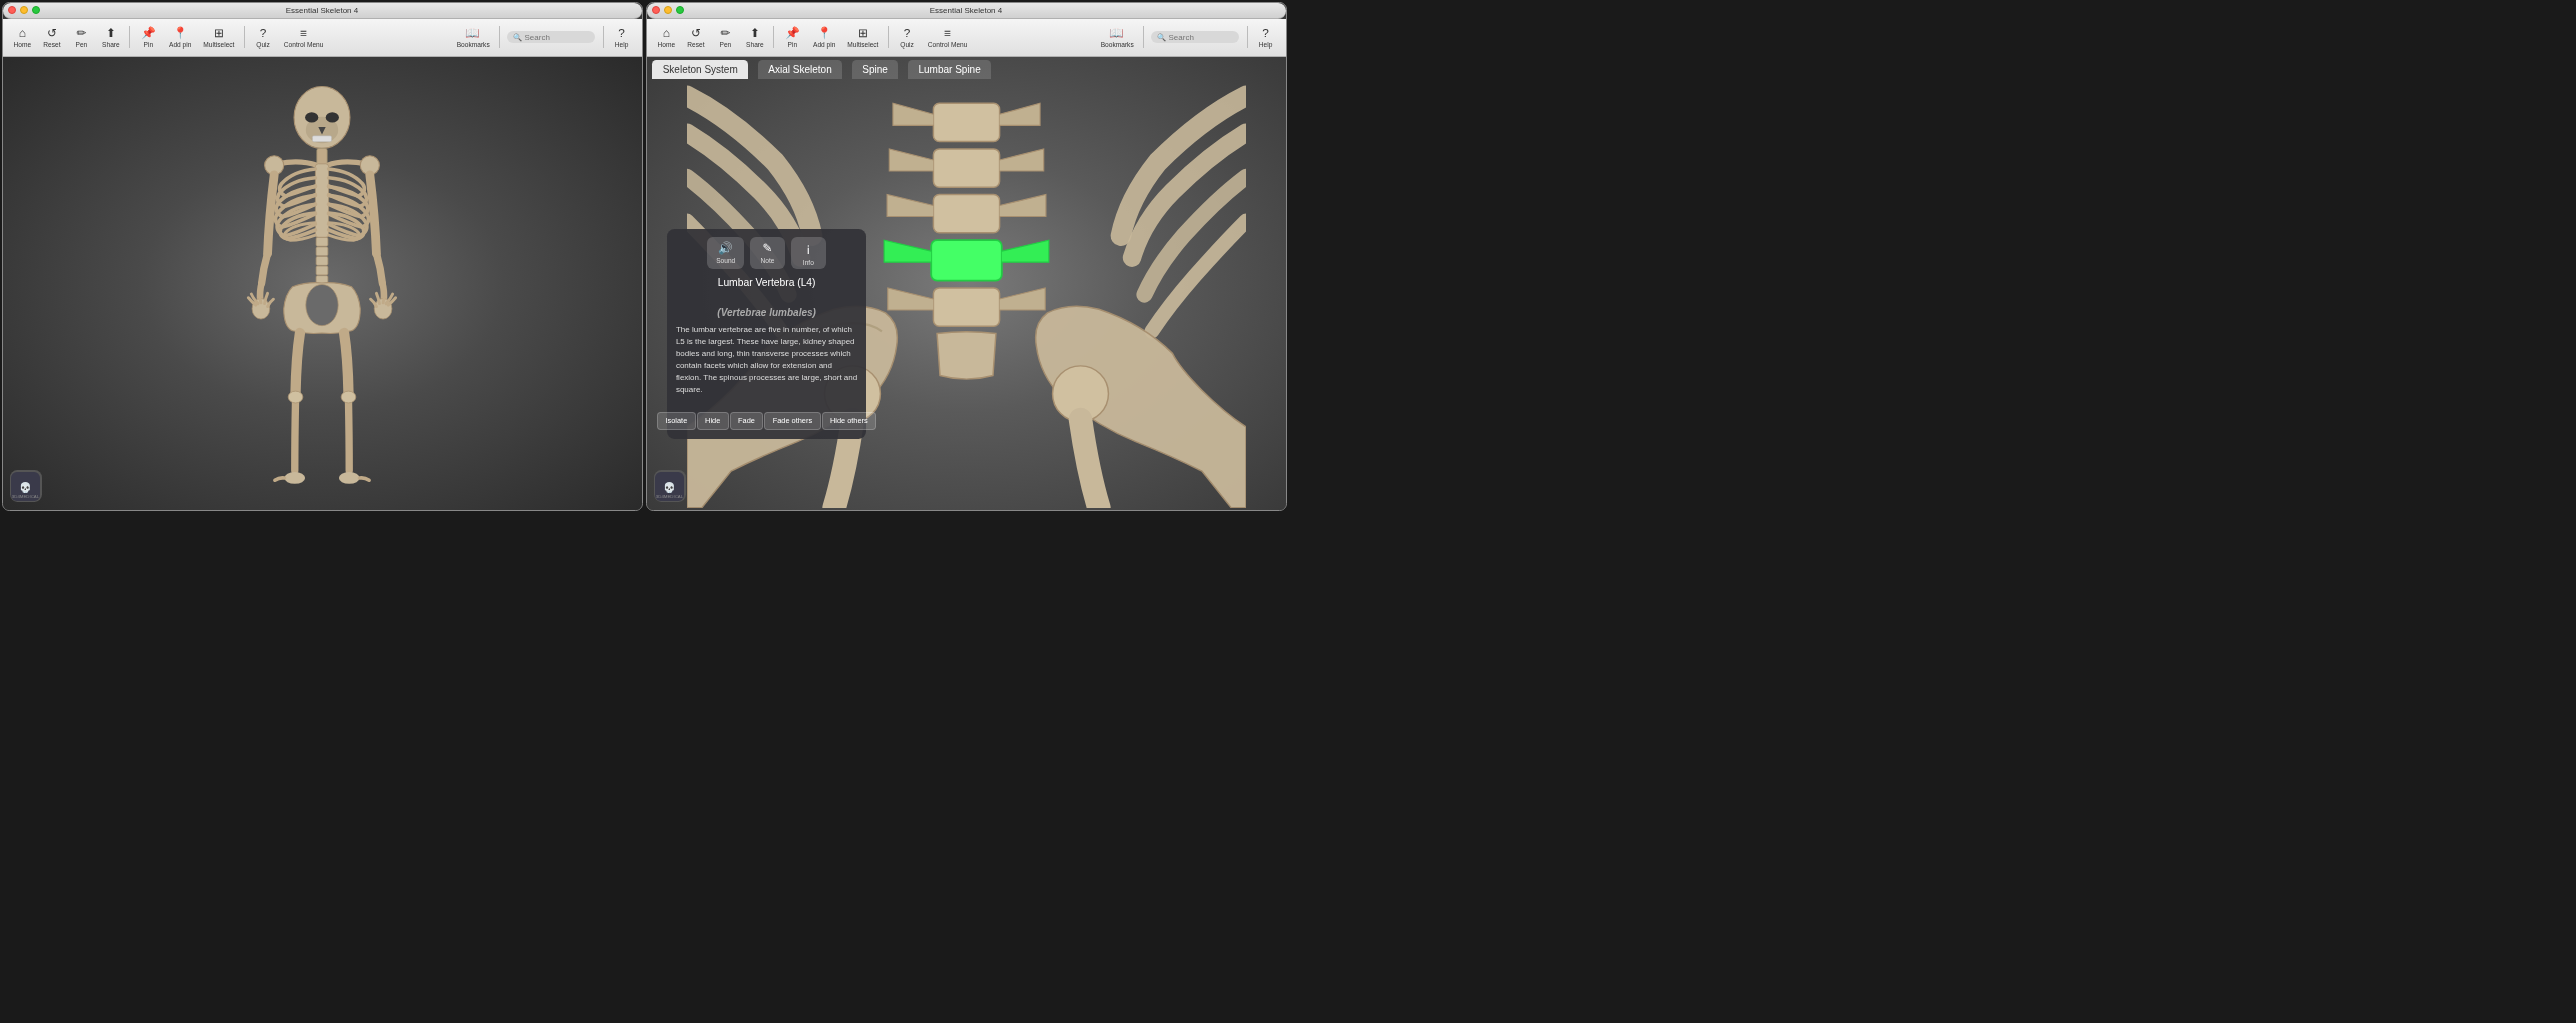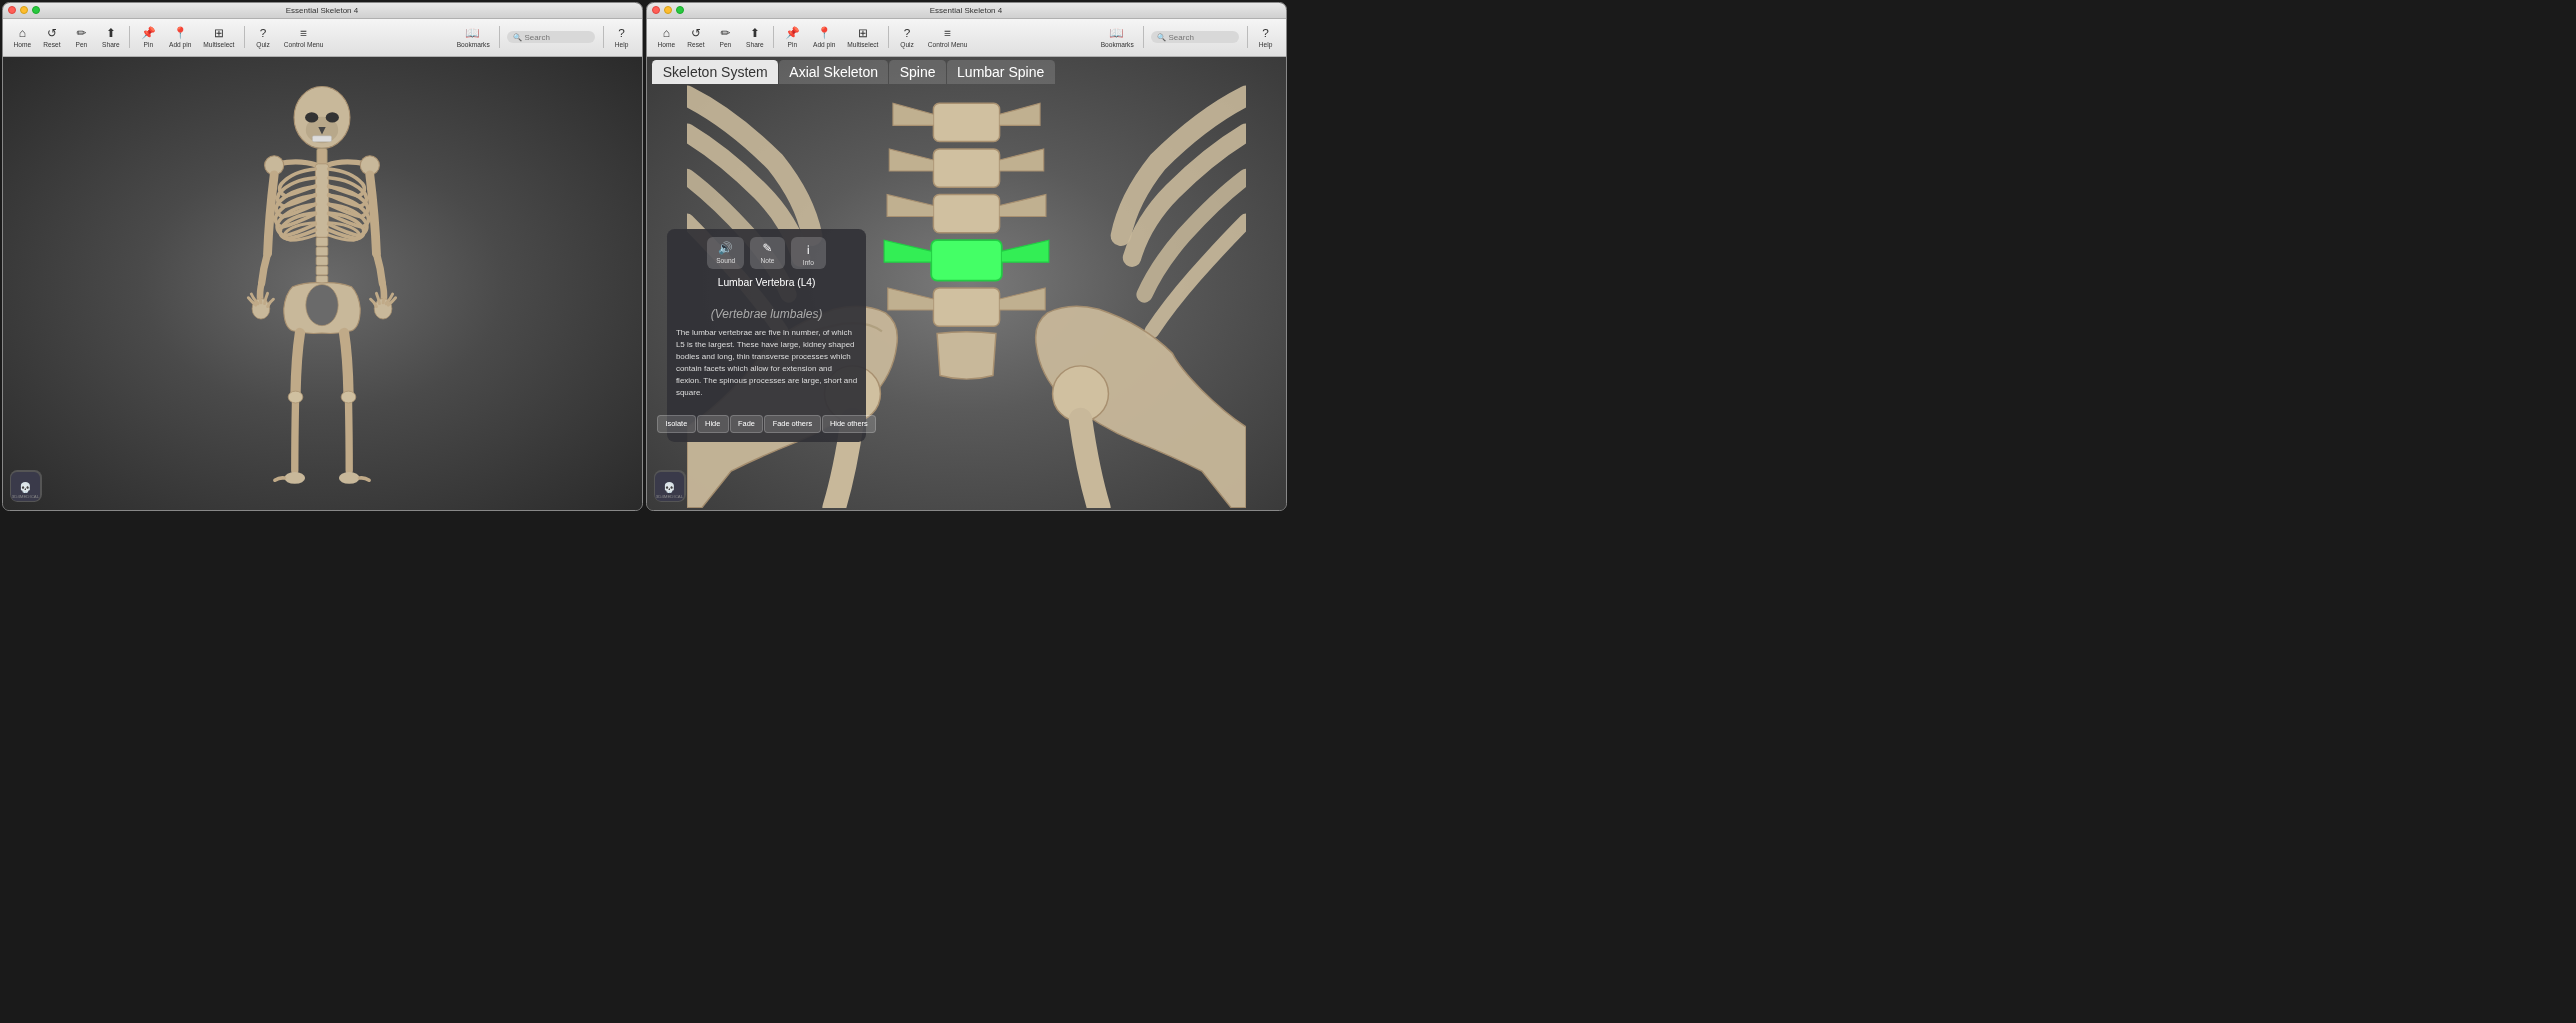--- a/index.html
+++ b/index.html
@@ -26,20 +26,21 @@
 
     
     .titlebar {
       background: linear-gradient(to bottom, #e8e8e8, #d0d0d0);
       height: 16px;
       display: flex;
       align-items: center;
       justify-content: center;
       position: relative;
       border-bottom: 0.7px solid #b0b0b0;
+      border-radius: 8px;
     }
     .titlebar-title {
       font-size: 8px;
       color: #333;
       font-weight: 500;
     }
     .traffic-lights {
       position: absolute;
       left: 5.9px;
       display: flex;
@@ -138,25 +139,25 @@
       top: 0;
       left: 0;
       right: 0;
       display: flex;
       align-items: flex-end;
       padding: 3.7px 5.9px 0;
     }
     .breadcrumb-tab {
       padding: 3.7px 10.3px;
       border-radius: 4.4px 4.4px 0 0;
-      font-size: 14px;
+      font-size: 10px;
       cursor: pointer;
       color: #fff;
       background: rgba(255,255,255,0.15);
-      margin-right: 1px;
+      margin-right: 10px;
     }
     .breadcrumb-tab.active {
       background: rgba(255,255,255,0.88);
       color: #333;
     }
 
     
     .info-popup {
       position: absolute;
       left: 20.6px;
@@ -185,25 +186,26 @@
     }
     .popup-action-icon { font-size: 11.8px; margin-bottom: 1.5px; }
     .popup-action-label { font-size: 6.6px; color: #ddd; }
     .info-title {
       font-size: 10.3px;
       font-weight: 400;
       text-align: center;
       margin-bottom: 19px;
     }
     .info-subtitle {
-      font-size: 12px;
+      font-size: 10px;
       color: #aaa;
       text-align: center;
       font-style: italic;
       margin-bottom: 5.9px;
+      font-weight: bold;
     }
     .info-description {
       font-size: 8px;
       line-height: 1.5;
       color: #ddd;
       margin-bottom: 16px;
     }
     .info-bottom-buttons {
       display: flex;
       gap: 1px;

